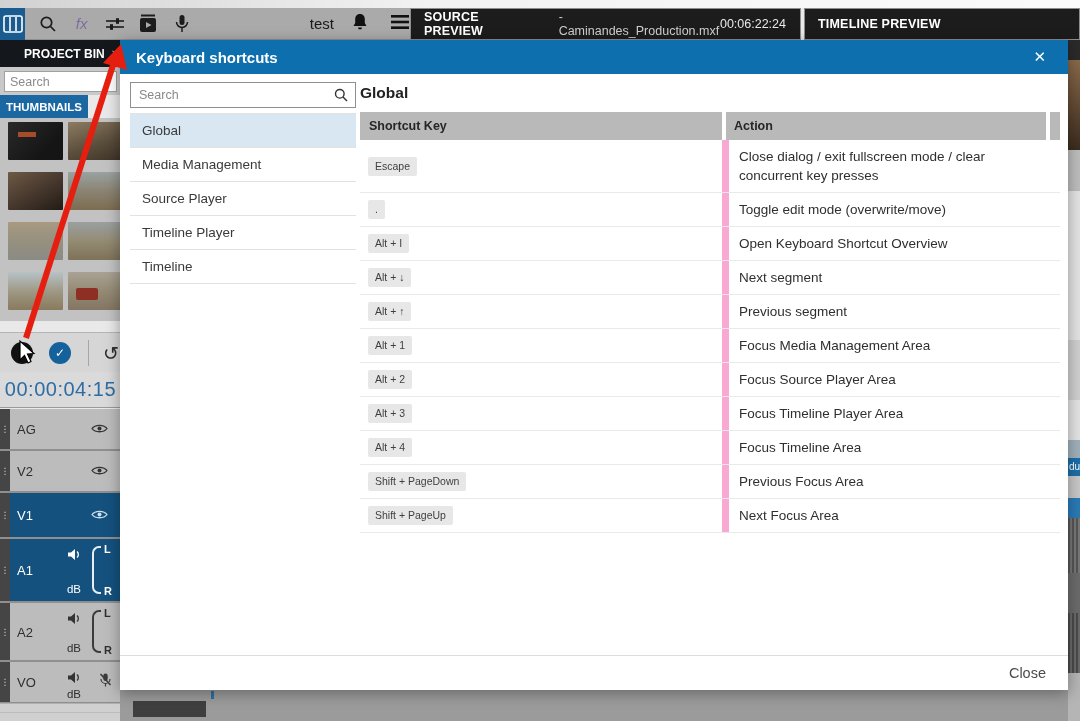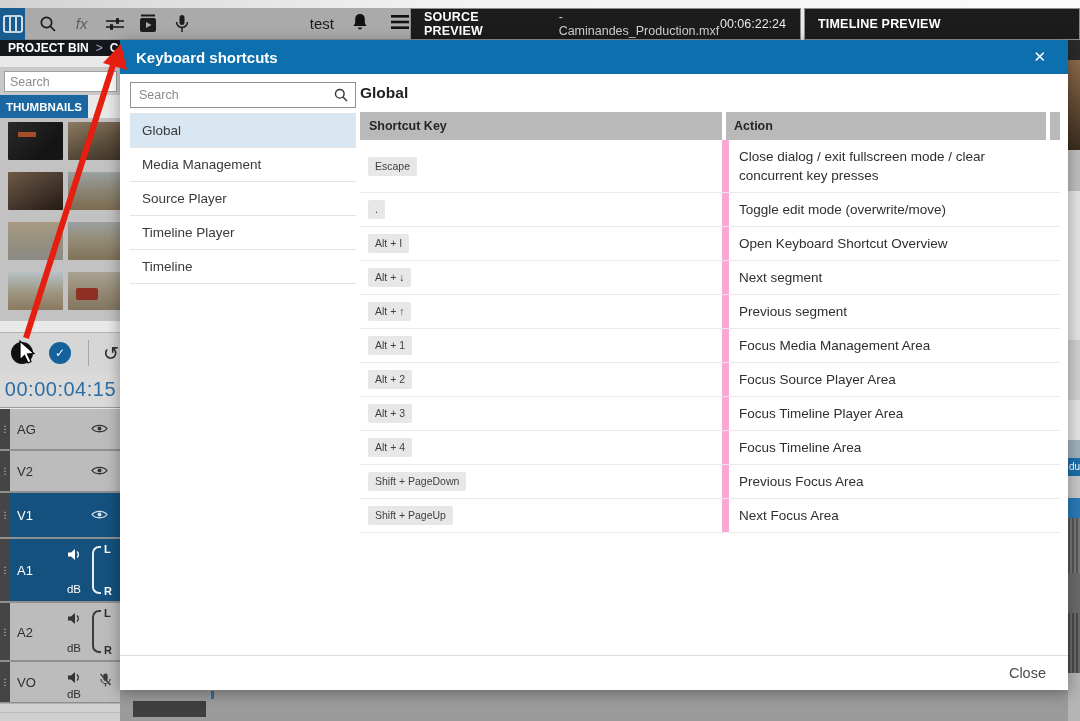--- a/index.html
+++ b/index.html
@@ -4,32 +4,32 @@
 <style>
   * { margin:0; padding:0; box-sizing:border-box; }
   html,body { width:1080px; height:721px; }
   body { font-family:"Liberation Sans","DejaVu Sans",sans-serif; background:#e9e9e9; position:relative; overflow:hidden; }
   .abs { position:absolute; }
 
   
   .topstrip { left:0; top:0; width:1080px; height:8px; background:linear-gradient(to right,#d2d2d2 0%,#f2f2f2 40%,#fbfbfb 100%); }
   .toolbar { left:0; top:8px; width:410px; height:32px; background:#aaaaaa; border-bottom:1px solid #8f8f8f; display:flex; align-items:center; }
   .logo-tile { width:37px; height:32px; background:#1b5c90; display:flex; align-items:center; justify-content:center; }
-  .tb-ico { width:30px; height:24px; margin-left:13px; display:flex; align-items:center; justify-content:center; color:#000000; }
+  .tb-ico { width:30px; height:24px; margin-left:13px; display:flex; align-items:center; justify-content:center; color:#4c1d95; }
   .tb-ico.dim { opacity:.45; font-style:italic; font-size:15px; }
   .tb-user { margin-left:118px; font-size:15px; color:#1a1a1a; }
   .tb-right { display:flex; align-items:center; gap:22px; margin-left:18px; }
 
   .prevbar { top:8px; height:32px; background:#1c1c1c; border:1px solid #8d8d8d; color:#fff; display:flex; align-items:center; font-size:12.5px; }
   .prevbar .ttl { font-weight:bold; letter-spacing:.2px; }
   .prevbar .clip { color:#cfcfcf; margin-left:22px; }
   .prevbar .tc { color:#e8e8e8; margin-left:auto; margin-right:14px; }
 
   
-  .bin-bar { left:0; top:40px; width:120px; height:16px; background:#14171c; color:#fff; display:flex; align-items:center; font-size:12px; font-weight:bold; padding-left:8px; white-space:nowrap; overflow:hidden; }
+  .bin-bar { left:0; top:40px; width:120px; height:27px; background:#14171c; color:#fff; display:flex; align-items:center; font-size:12px; font-weight:bold; padding-left:24px; white-space:nowrap; overflow:hidden; }
   .bin-bar .sep { color:#9fb3c8; margin:0 7px; font-weight:normal; }
   .bin-search-wrap { left:0; top:67px; width:120px; height:28px; background:#c9c9c9; }
   .bin-search { position:absolute; left:4px; top:4px; width:113px; height:21px; border:1px solid #a0a0a0; background:#fff; font-size:12.5px; color:#444; padding:0 5px; font-family:inherit; }
   .bin-search::placeholder { color:#8b8b8b; }
   .thumb-tab { left:0; top:95px; width:88px; height:23px; background:#1a67a2; color:#fff; font-size:11.5px; font-weight:bold; display:flex; align-items:center; justify-content:center; }
   .thumb-zone { left:0; top:118px; width:120px; height:203px; background:#c2c2c2; }
   .thumb { position:absolute; width:55px; height:38px; border-radius:1px; }
   .th1 { background:linear-gradient(135deg,#2a2a2a,#151515 70%); }
   .th1::after { content:""; position:absolute; left:10px; top:10px; width:18px; height:5px; background:#b5512a; opacity:.9; }
   .th2 { background:linear-gradient(160deg,#8d7c63 0%,#5c4f3c 55%,#3c3227 100%); }

